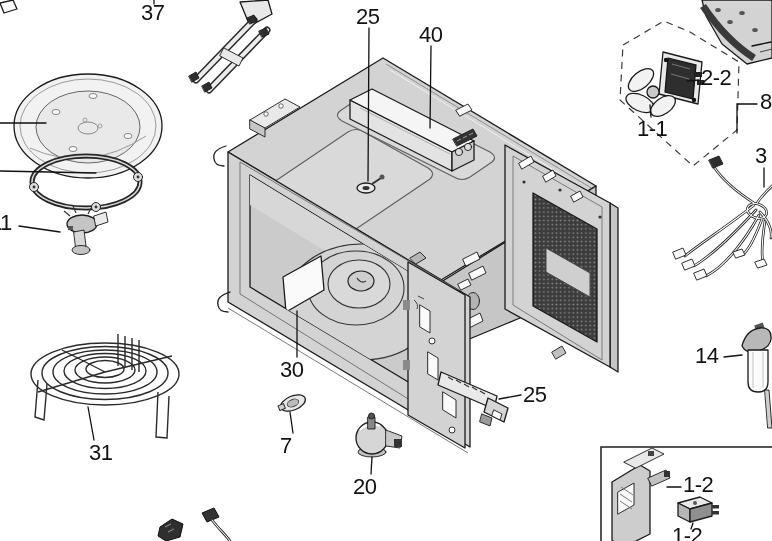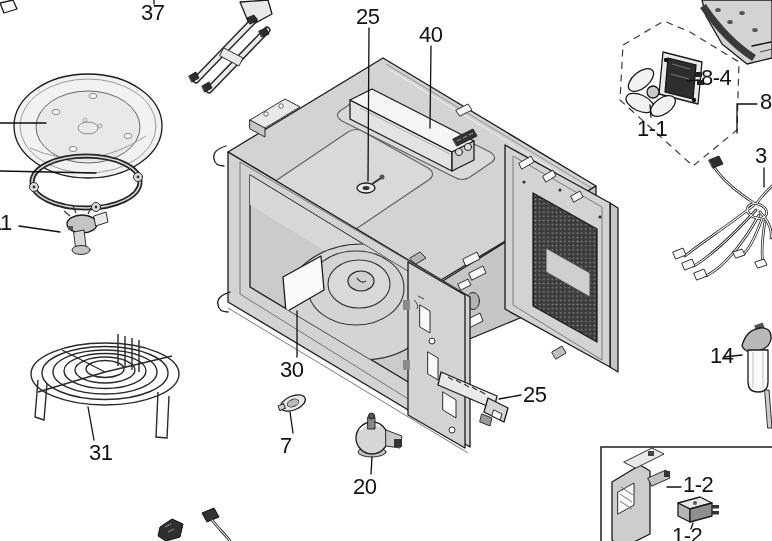--- a/index.html
+++ b/index.html
@@ -347,20 +347,20 @@
 <span class="plabel" style="left:141px;top:2px">37</span>
 <span class="plabel" style="left:356px;top:6px">25</span>
 <span class="plabel" style="left:419px;top:24px">40</span>
 <span class="plabel" style="left:-10px;top:212px">11</span>
 <span class="plabel" style="left:280px;top:359px">30</span>
 <span class="plabel" style="left:280px;top:435px">7</span>
 <span class="plabel" style="left:353px;top:476px">20</span>
 <span class="plabel" style="left:523px;top:384px">25</span>
 <span class="plabel" style="left:89px;top:442px">31</span>
 <span class="plabel" style="left:637px;top:118px">1-1</span>
-<span class="plabel" style="left:701px;top:67px">8-4</span>
+<span class="plabel" style="left:701px;top:67px">2-2</span>
 <span class="plabel" style="left:760px;top:91px">8</span>
 <span class="plabel" style="left:755px;top:145px">3</span>
-<span class="plabel" style="left:710px;top:345px">14</span>
+<span class="plabel" style="left:695px;top:345px">14</span>
 <span class="plabel" style="left:683px;top:474px">1-2</span>
 <span class="plabel" style="left:672px;top:525px">1-2</span>
 
 </div>
 
 </body></html>

